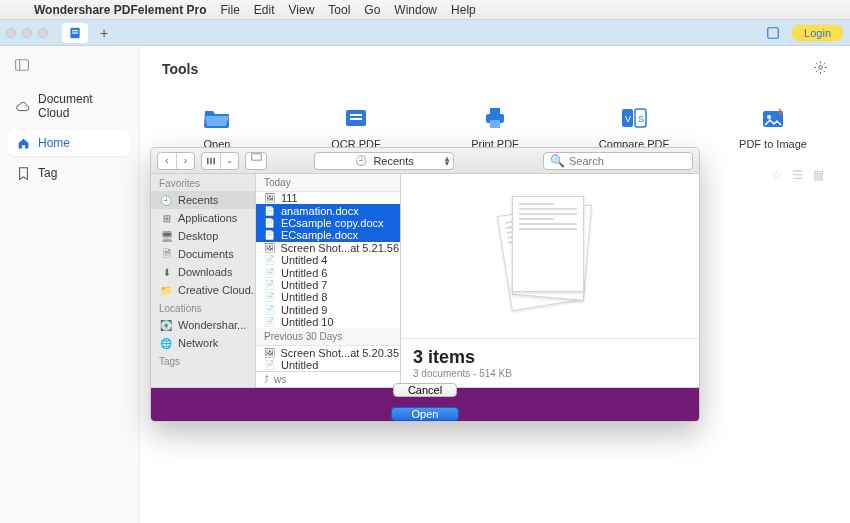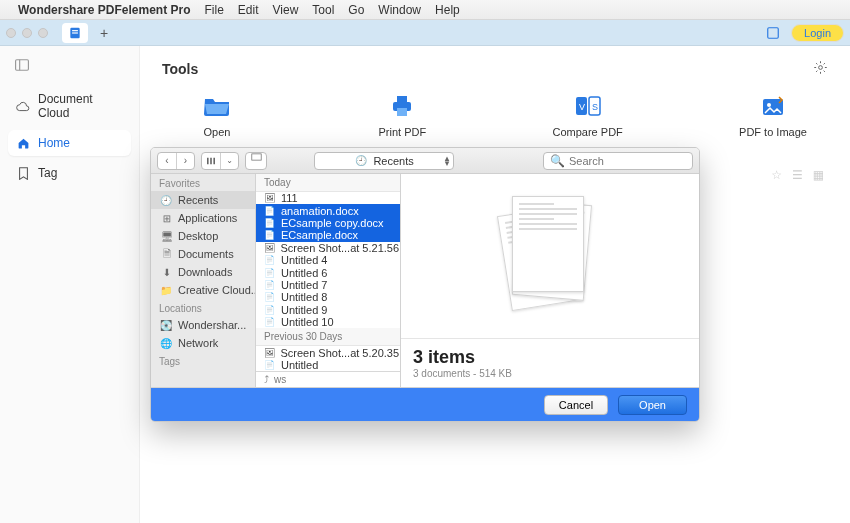--- a/index.html
+++ b/index.html
@@ -1,19 +1,19 @@
 <!DOCTYPE html>
 <html><head>
 <meta charset="utf-8">
 <style>
 * { margin: 0; padding: 0; box-sizing: border-box; font-family: -apple-system, "Helvetica Neue", Arial, sans-serif; }
 body { width: 850px; height: 523px; background: #fff; overflow: hidden; position: relative; font-size: 12px; color: #333; }
 
 
-.menubar { height: 20px; background: linear-gradient(#f6f6f6,#ececec); display: flex; align-items: center; padding: 0 4px; gap: 14px; font-size: 12px; border-bottom: 1px solid #d7d7d7; }
+.menubar { height: 20px; background: linear-gradient(#f6f6f6,#ececec); display: flex; align-items: center; padding: 0 20px; gap: 14px; font-size: 12px; border-bottom: 1px solid #d7d7d7; }
 .menubar .apple { font-size: 13px; }
 .menubar .appname { font-weight: 600; }
 .menubar span { cursor: default; }
 
 
 .tabbar { height: 26px; background: #d3e6f4; display: flex; align-items: center; padding: 0 6px; border-bottom: 1px solid #c4d6e3; }
 .traffic { display: flex; gap: 6px; margin-right: 14px; }
 .traffic div { width: 10px; height: 10px; border-radius: 50%; background: #d8d8d8; border: 1px solid #c5c5c5; }
 .apptab { width: 26px; height: 20px; background: #fff; border-radius: 4px; display: flex; align-items: center; justify-content: center; color: #2a7ae2; margin-right: 6px; }
 .addtab { width: 20px; height: 20px; display: flex; align-items: center; justify-content: center; color: #555; font-size: 14px; }
@@ -23,21 +23,21 @@
 
 
 .mainwrap { display: flex; height: calc(523px - 46px); }
 .sidebar { width: 140px; background: #fafafa; border-right: 1px solid #eee; padding: 8px; display: flex; flex-direction: column; gap: 4px; }
 .side-icontab { width: 28px; height: 22px; border-radius: 4px; display: flex; align-items: center; justify-content: center; margin-bottom: 6px; }
 .sideitem { display: flex; align-items: center; gap: 8px; padding: 6px 8px; border-radius: 6px; font-size: 12px; color: #333; }
 .sideitem.active { background: #fff; color: #1f6fe0; box-shadow: 0 1px 2px rgba(0,0,0,.06); }
 .sideitem .si-icon { width: 14px; height: 14px; display: flex; align-items: center; justify-content: center; }
 
 .content { flex: 1; padding: 14px 22px; position: relative; }
-.tools-head { display: flex; align-items: center; margin-bottom: 16px; }
+.tools-head { display: flex; align-items: center; margin-bottom: 28px; }
 .tools-head h2 { font-size: 14px; font-weight: 600; }
 .gear { margin-left: auto; color: #666; }
 .toolgrid { display: flex; justify-content: space-between; padding: 0 10px 16px 10px; }
 .tool { display: flex; flex-direction: column; align-items: center; gap: 8px; width: 90px; }
 .tool .ticon { width: 28px; height: 24px; display: flex; align-items: center; justify-content: center; color: #1f6fe0; }
 .tool .tlabel { font-size: 11px; color: #333; text-align: center; }
 .content-icons-right { position: absolute; right: 26px; top: 122px; display: flex; gap: 10px; color: #cfcfcf; }
 
 
 .dialog { position: absolute; left: 150px; top: 147px; width: 550px; height: 275px; background: #efefef; border: 1px solid #c9c9c9; border-radius: 5px; box-shadow: 0 12px 30px rgba(0,0,0,.25); display: flex; flex-direction: column; overflow: hidden; }
@@ -70,21 +70,21 @@
 .page { position: absolute; width: 72px; height: 96px; background: #fff; border: 1px solid #d4d4d4; box-shadow: 0 1px 3px rgba(0,0,0,.15); padding: 6px; }
 .page .ln { height: 2px; background: #dcdcdc; margin-bottom: 3px; }
 .page .ln.short { width: 60%; }
 .page.p1 { left: 0; top: 14px; transform: rotate(-9deg); }
 .page.p2 { left: 12px; top: 6px; transform: rotate(5deg); }
 .page.p3 { left: 8px; top: 0; }
 .prev-info { padding: 8px 12px; border-top: 1px solid #e5e5e5; }
 .prev-info .t { font-size: 18px; font-weight: 600; color: #222; }
 .prev-info .s { font-size: 10px; color: #8a8a8a; }
 
-.dlg-foot { height: 34px; background: #3b82f6; border-top: 1px solid #d2d2d2; display: flex; align-items: center; justify-content: flex-end; gap: 10px; padding: 0 12px; }
+.dlg-foot { height: 34px; background: #701a75; border-top: 1px solid #d2d2d2; display: flex; align-items: center; justify-content: flex-end; gap: 10px; padding: 0 12px; flex-direction: column; }
 .btn { height: 20px; padding: 0 14px; border-radius: 4px; border: 1px solid #bdbdbd; background: linear-gradient(#fdfdfd,#ededed); font-size: 11px; display: flex; align-items: center; }
 .btn.primary { background: linear-gradient(#4a95f3,#1f6fe0); border-color: #1a5bbd; color: #fff; padding: 0 20px; }
 </style>
 </head>
 <body>
 
 <div class="menubar">
   <span class="apple"></span>
   <span class="appname">Wondershare PDFelement Pro</span>
   <span>File</span>
@@ -168,20 +168,30 @@
         <span class="ticon">
             <svg width="28" height="22" viewBox="0 0 28 22">
               <path d="M2 4h8l2 3h14v12a2 2 0 0 1-2 2H3a2 2 0 0 1-2-2z" fill="#2a7ae2"></path>
               <path d="M2 9h24l-3 10H4z" fill="#6fb1f7"></path>
             </svg>
           </span>
         <span class="tlabel">Open</span>
       </div>
       <div class="tool">
         <span class="ticon">
+            <svg width="26" height="22" viewBox="0 0 26 22">
+              <rect x="3" y="3" width="20" height="16" rx="2" fill="#2a7ae2"></rect>
+              <rect x="7" y="7" width="12" height="2" fill="#fff"></rect>
+              <rect x="7" y="11" width="12" height="2" fill="#fff"></rect>
+            </svg>
+          </span>
+        <span class="tlabel">OCR PDF</span>
+      </div>
+      <div class="tool">
+        <span class="ticon">
             <svg width="26" height="24" viewBox="0 0 26 24">
               <rect x="4" y="8" width="18" height="9" rx="2" fill="#2a7ae2"></rect>
               <rect x="8" y="2" width="10" height="6" fill="#2a7ae2"></rect>
               <rect x="8" y="14" width="10" height="8" fill="#6fb1f7"></rect>
             </svg>
           </span>
         <span class="tlabel">Print PDF</span>
       </div>
       <div class="tool">
         <span class="ticon">

